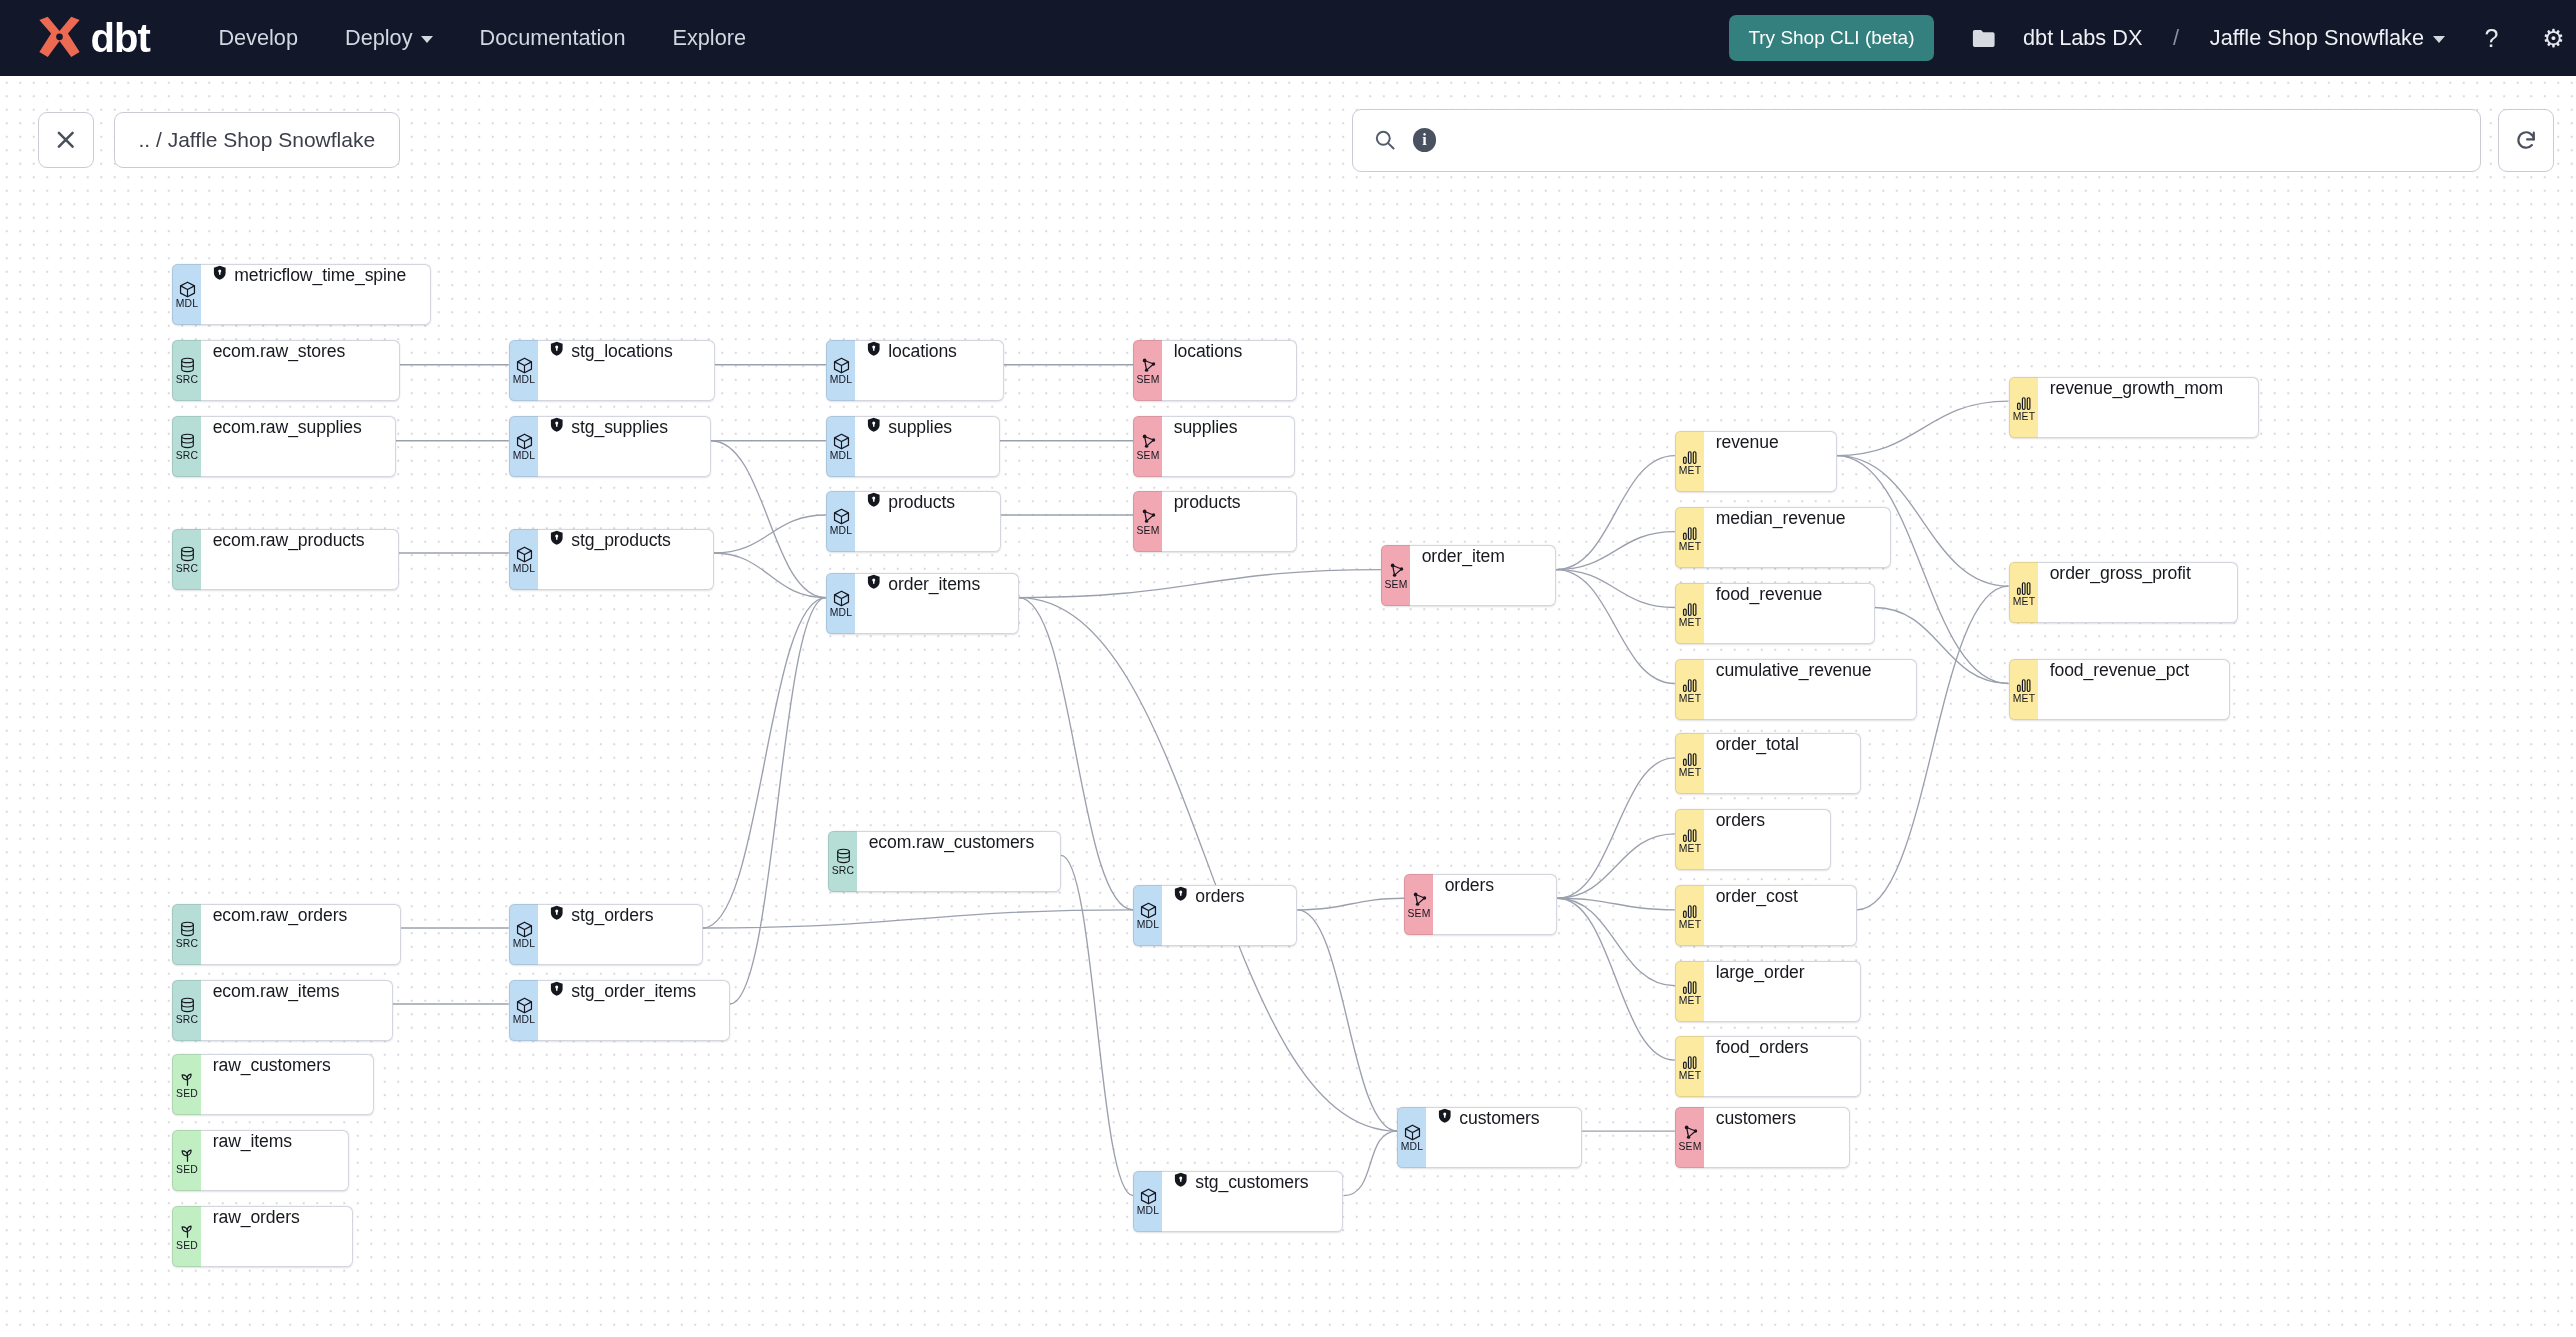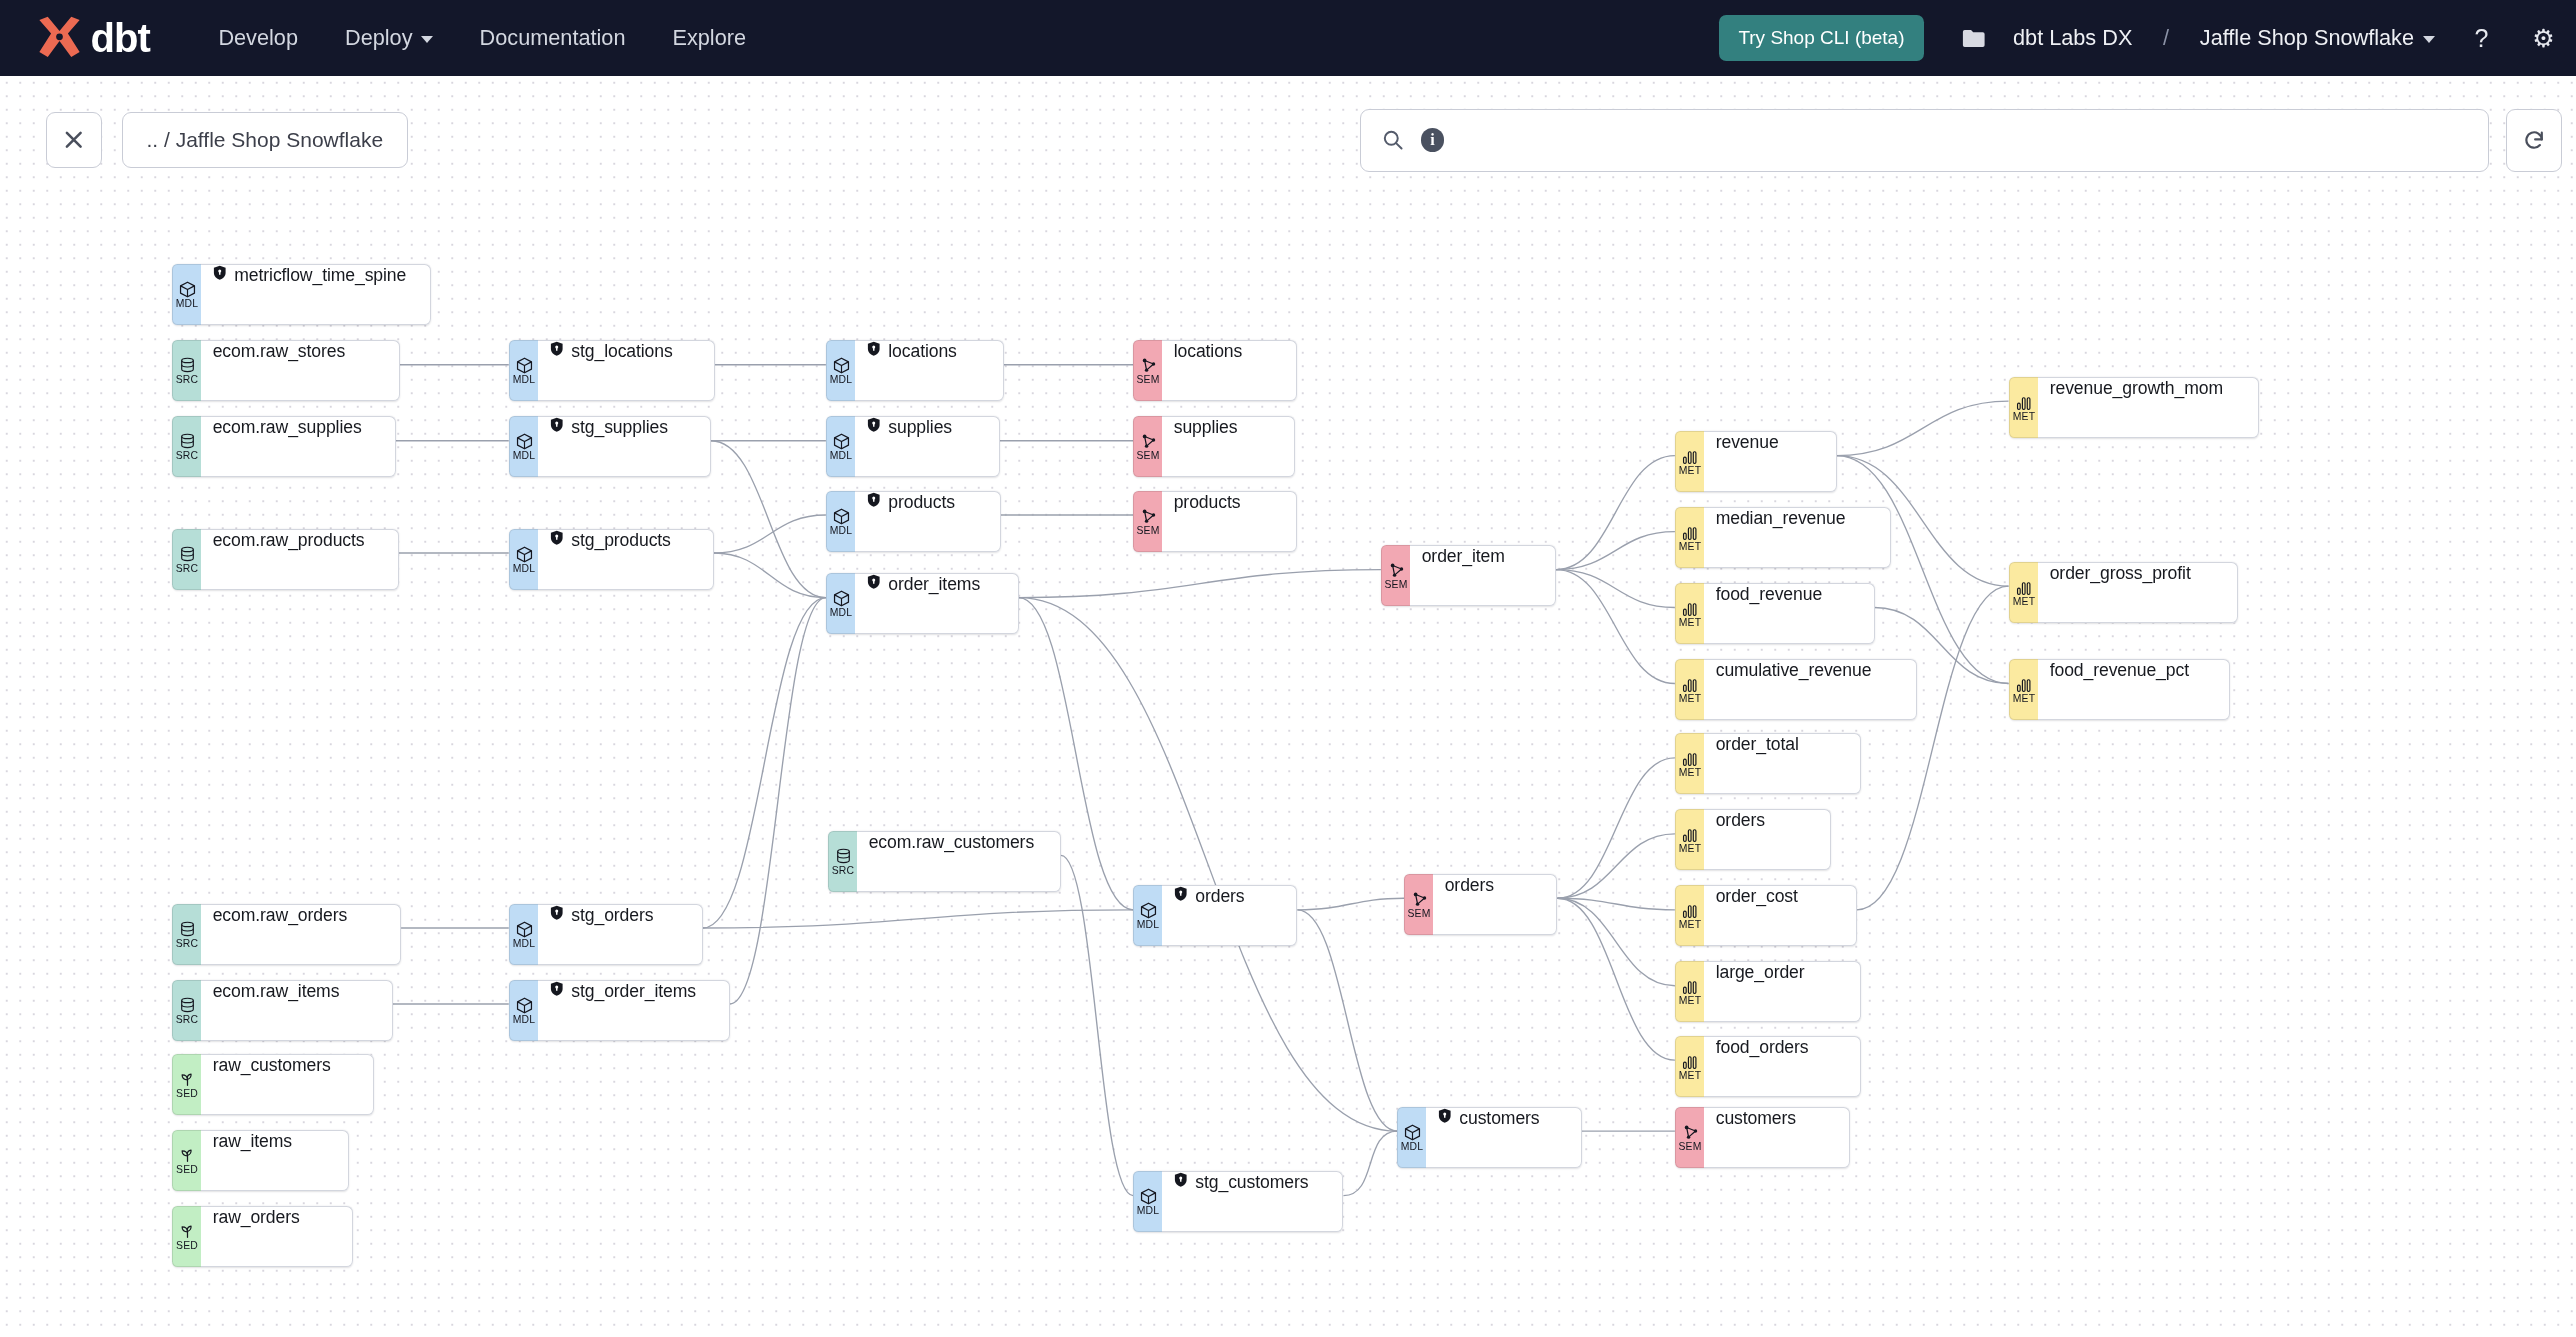--- a/index.html
+++ b/index.html
@@ -7,21 +7,21 @@
     width: 2576px; height: 1338px;
     font-family: "Liberation Sans", sans-serif;
     overflow: hidden; background: #ffffff;
   }
 
   
   #navbar {
     height: 76px; width: 100%;
     background: #13172a;
     display: flex; align-items: center;
-    padding: 0 17px 0 34px;
+    padding: 0 7px 0 34px;
     position: relative; z-index: 40;
   }
   #logo-wrap { display: flex; align-items: center; gap: 0px; margin-right: 45px; }
   .logo-mark { width: 51px; height: 47px; }
   .logo-text {
     color: #ffffff; font-size: 40px; font-weight: 700;
     letter-spacing: -0.9px; margin-left: 5.4px; line-height: 1;
   }
   .nav-link {
     color: #d3d7e0; font-size: 21.7px; padding: 0 23.5px;
@@ -60,21 +60,21 @@
     width: 2576px; height: 1262px;
     background-color: #ffffff;
     background-image: radial-gradient(circle, #d8d6de 1px, transparent 1.1px);
     background-size: 13.5px 13.5px;
     overflow: hidden;
   }
   #edges { position: absolute; top: 0; left: 0; width: 2576px; height: 1262px; }
 
   
   #toolbar {
-    position: absolute; top: 0; left: 12px; width: 2120px; height: 76px;
+    position: absolute; top: 0; left: 4px; width: 2120px; height: 76px;
     z-index: 20; pointer-events: none;
   }
   #toolbar > * { pointer-events: auto; }
   .tb-btn {
     position: absolute; background: #ffffff; border: 0.9px solid #c9ccd6;
     border-radius: 9px; display: flex; align-items: center;
     justify-content: center; cursor: pointer;
   }
   #close-btn { left: 34px; top: 36px; width: 56px; height: 56px; }
   #breadcrumb-chip {

